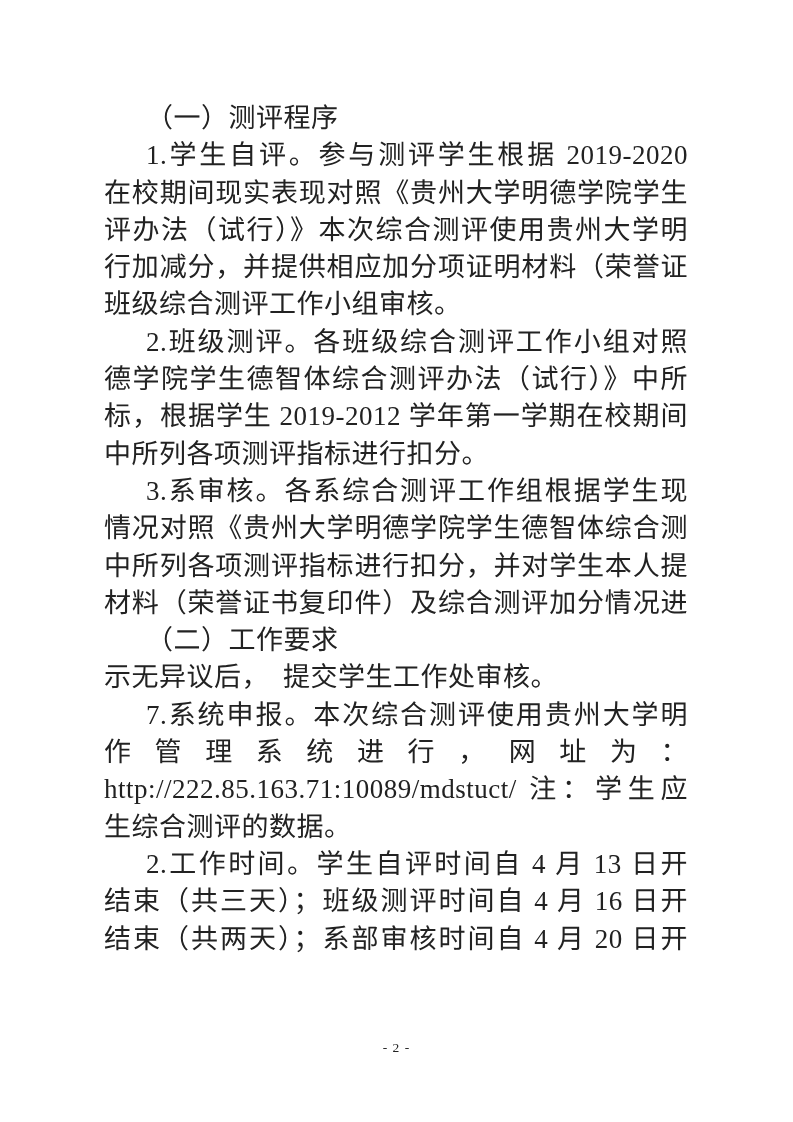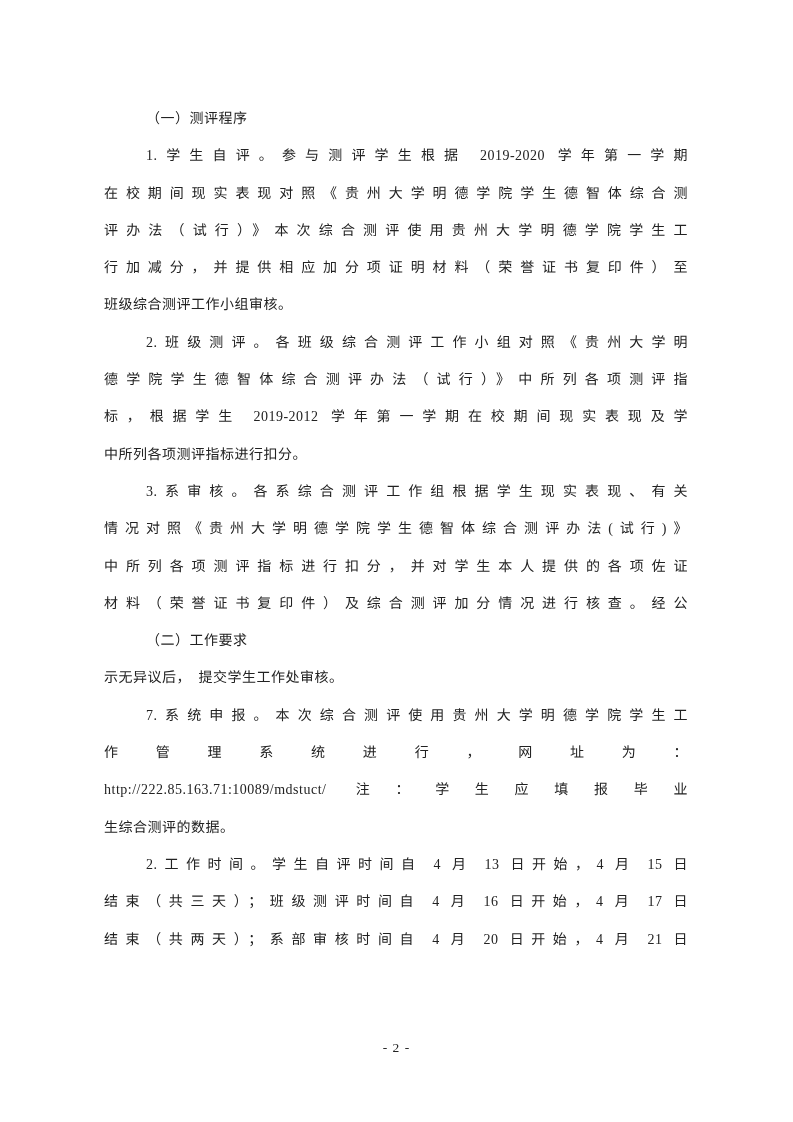--- a/index.html
+++ b/index.html
@@ -18,21 +18,21 @@
   }
   .content {
     position: absolute;
     left: 104px;
     top: 100px;
     width: 584px;
   }
   .line {
     height: 37.3px;
     line-height: 37.3px;
-    font-size: 14px;
+    font-size: 27px;
     overflow: hidden;
     text-align: left;
     letter-spacing: 0.5px;
   }
   
   .line.j {
     text-align: justify;
     text-align-last: justify;
   }
   

